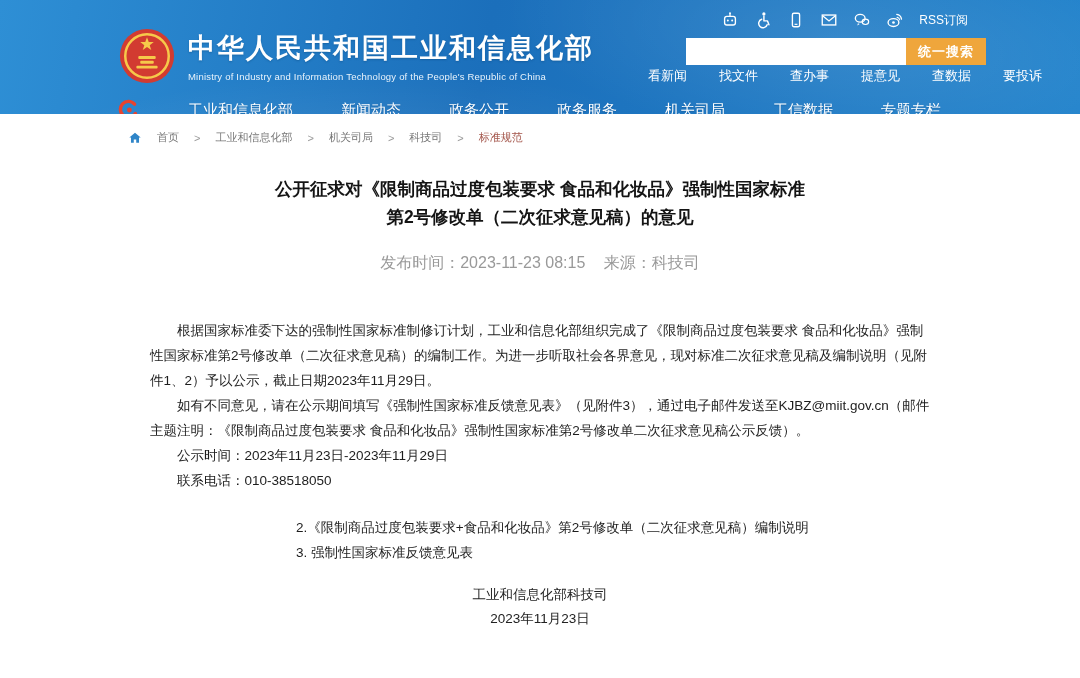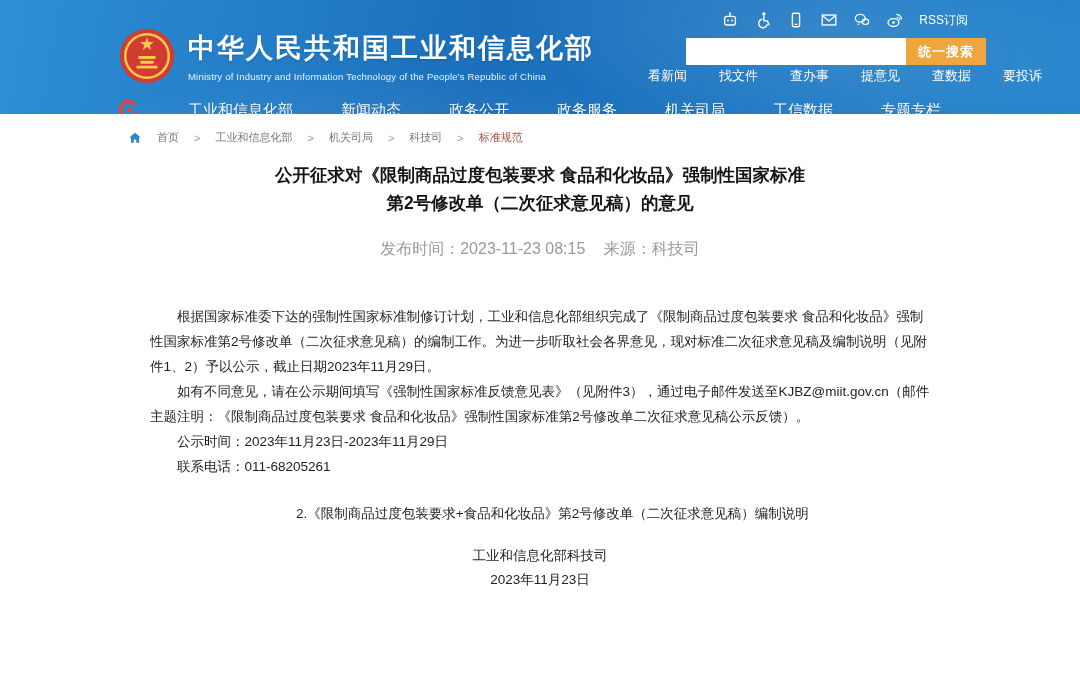--- a/index.html
+++ b/index.html
@@ -39,21 +39,21 @@
 
   
   .breadcrumb { margin:16px 0 0 128px; display:flex; align-items:center; gap:15px; font-size:11px; color:#777; }
   .bc-home-icon { width:14px; height:14px; display:inline-block; cursor:pointer; }
   .bc-link { color:#777; cursor:pointer; text-decoration:none; }
   .bc-sep { color:#999; }
   .bc-current { color:#A3554A; }
 
   
   .article { width:780px; margin:0 auto; }
-  .article-title { margin-top:16px; text-align:center; font-size:17.5px; font-weight:bold;
+  .article-title { margin-top:30px; text-align:center; font-size:17.5px; font-weight:bold;
     color:#141414; line-height:28px; }
   .meta { margin-top:22px; text-align:center; font-size:16px; color:#999; }
   .meta span { margin:0 7px; }
 
   .body-text { margin-top:44px; font-size:13.5px; color:#1d1d1d; line-height:25px; }
   .body-text p.para { text-indent:2em; }
   .inline-line { margin-left:2em; }
 
   .attachments { margin-top:22px; margin-left:50px; }
   .attach-indent { margin-left:96px; }
@@ -183,24 +183,25 @@
 
   <div class="meta">
     <span>发布时间：2023-11-23 08:15</span>
     <span>来源：科技司</span>
   </div>
 
   <div class="body-text">
     <p class="para">根据国家标准委下达的强制性国家标准制修订计划，工业和信息化部组织完成了《限制商品过度包装要求 食品和化妆品》强制性国家标准第2号修改单（二次征求意见稿）的编制工作。为进一步听取社会各界意见，现对标准二次征求意见稿及编制说明（见附件1、2）予以公示，截止日期2023年11月29日。</p>
     <p class="para">如有不同意见，请在公示期间填写《强制性国家标准反馈意见表》（见附件3），通过电子邮件发送至KJBZ@miit.gov.cn（邮件主题注明：《限制商品过度包装要求 食品和化妆品》强制性国家标准第2号修改单二次征求意见稿公示反馈）。</p>
     <p class="inline-line">公示时间：2023年11月23日-2023年11月29日</p>
-    <p class="inline-line">联系电话：011-68205261</p>
+    <p class="inline-line">联系电话：010-38518050</p>
 
     <div class="attachments">
       <div class="attach-indent attach-link">2.《限制商品过度包装要求+食品和化妆品》第2号修改单（二次征求意见稿）编制说明</div>
+      <div class="attach-indent attach-link">3.  强制性国家标准反馈意见表</div>
     </div>
 
     <div class="signature">
       <div>工业和信息化部科技司</div>
       <div>2023年11月23日</div>
     </div>
   </div>
 </div>
 
 </body></html>

